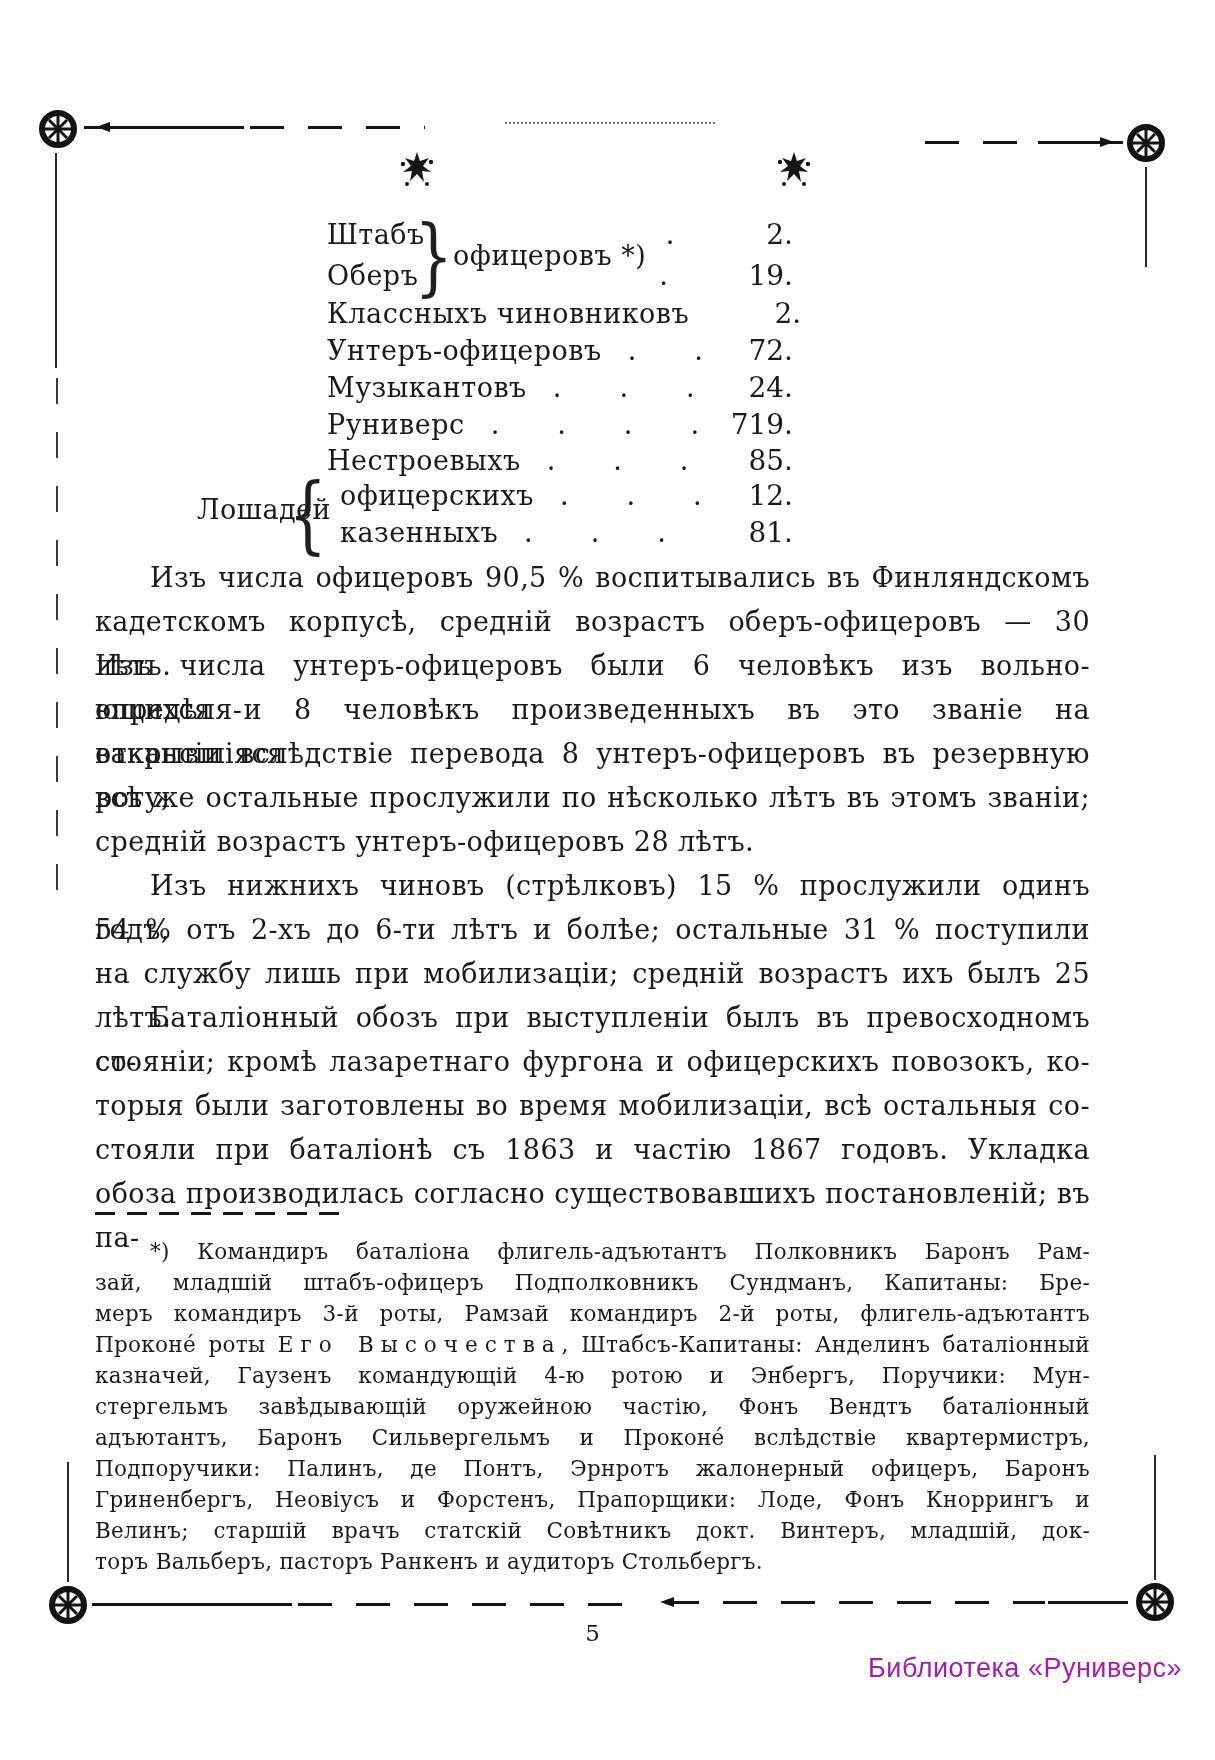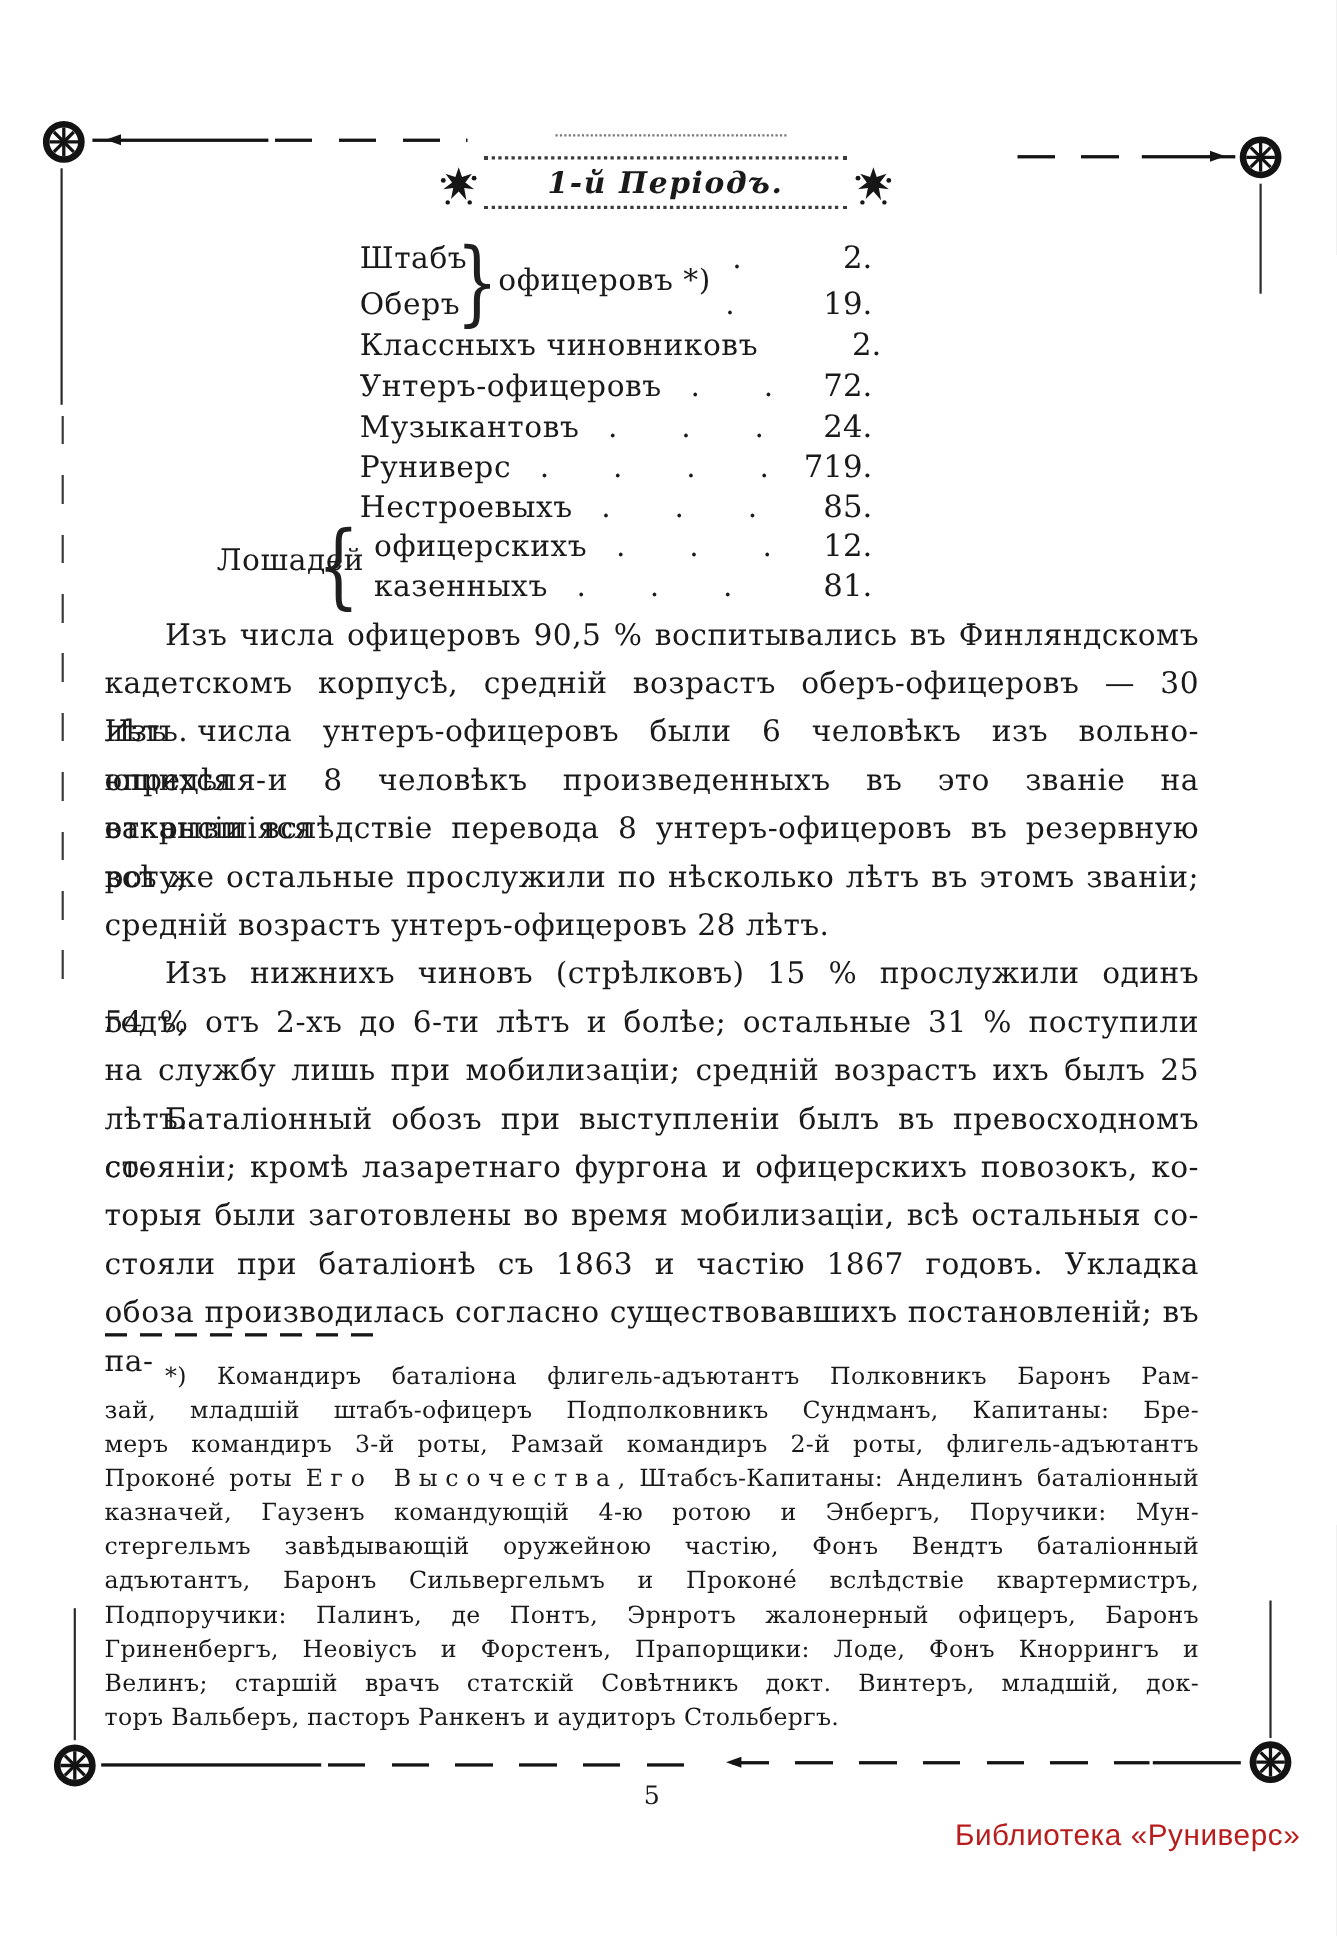--- a/index.html
+++ b/index.html
@@ -50,21 +50,21 @@
   .footnote { position:absolute; left:95px; top:1236px; width:995px;
     font-size:21.5px; letter-spacing:0.3px; }
   .fline { height:31px; line-height:31px; text-align:justify; text-align-last:justify; }
   .fline.first { text-indent:55px; }
   .fline.last { text-align-last:left; }
   .i { }
   .sp { letter-spacing:7px; }
   
   .pagenum { position:absolute; left:95px; top:1620px; width:995px; text-align:center;
     font-size:23px; }
-  .watermark { position:absolute; right:33px; top:1653px; font-size:27px; color:#b91c1c;
+  .watermark { position:absolute; right:33px; top:1653px; font-size:27px; color:#a21caf;
     font-family:"Liberation Sans", sans-serif; letter-spacing:0.5px; }
 </style>
 </head>
 <body>
 
 <div class="page">
 
   <svg class="rosette" style="left:38px;top:109px" width="40" height="40" viewBox="0 0 40 40">
     <circle cx="20" cy="20" r="16" fill="none" stroke="#131313" stroke-width="6"></circle>
     <g stroke="#131313" stroke-width="3">
@@ -122,23 +122,20 @@
   <div class="hline solid" style="left:1048px;top:1601px;width:80px"></div>
   <div class="arrow-left" style="left:660px;top:1597px"></div>
 
   <svg class="hdr-orn" style="left:398px" width="38" height="44" viewBox="0 0 38 44">
     <path fill="#161616" d="M19 6 L22 15 L31 12 L25 20 L33 26 L24 25 L26 36 L19 28 L12 35 L14 25 L5 26 L13 20 L7 12 L16 15 Z"></path>
     <circle cx="5" cy="18" r="2.2" fill="#161616"></circle>
       <circle cx="33" cy="16" r="2.2" fill="#161616"></circle>
     <circle cx="9" cy="38" r="2" fill="#161616"></circle>
       <circle cx="29" cy="38" r="2" fill="#161616"></circle>
   </svg>
-  <div class="hdr-box">
-    <span class="hdr-title">1-й Періодъ.</span>
-  </div>
   <svg class="hdr-orn" style="left:775px" width="38" height="44" viewBox="0 0 38 44">
     <path fill="#161616" d="M19 6 L22 15 L31 12 L25 20 L33 26 L24 25 L26 36 L19 28 L12 35 L14 25 L5 26 L13 20 L7 12 L16 15 Z"></path>
     <circle cx="5" cy="16" r="2.2" fill="#161616"></circle>
       <circle cx="33" cy="18" r="2.2" fill="#161616"></circle>
     <circle cx="9" cy="38" r="2" fill="#161616"></circle>
       <circle cx="29" cy="38" r="2" fill="#161616"></circle>
   </svg>
 
   <div class="table">
     <div class="brace" style="left:222px;top:-8px">}</div>

